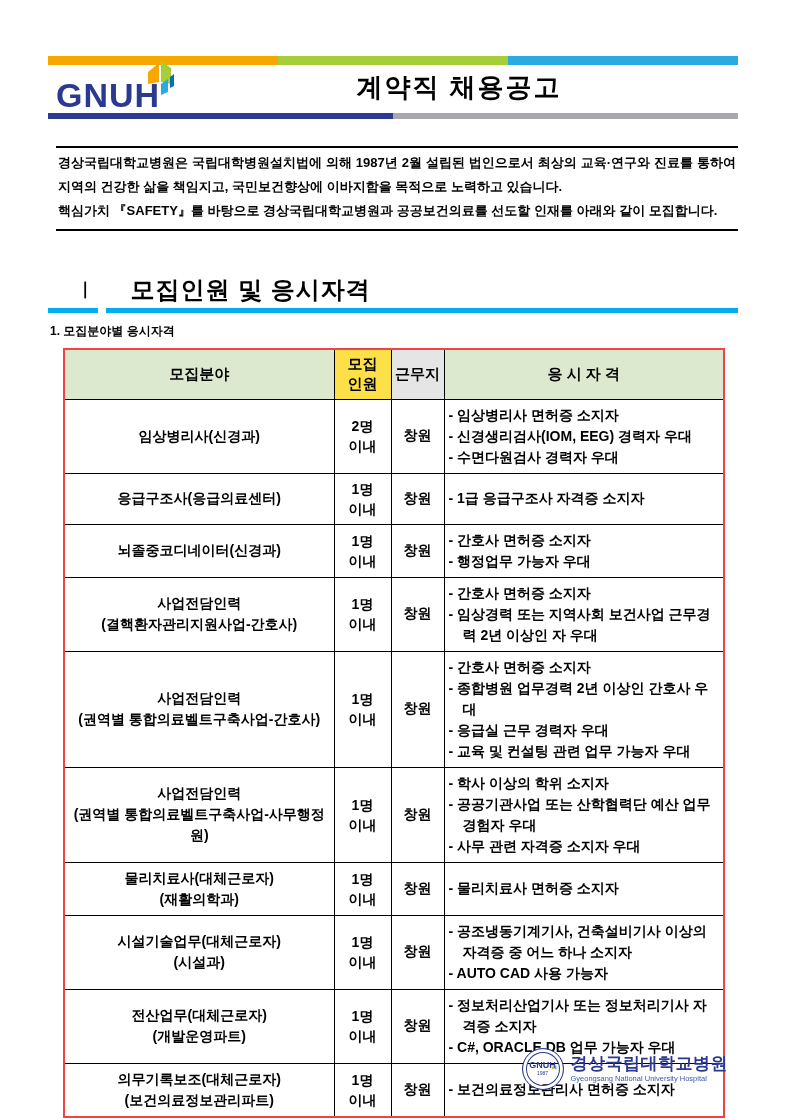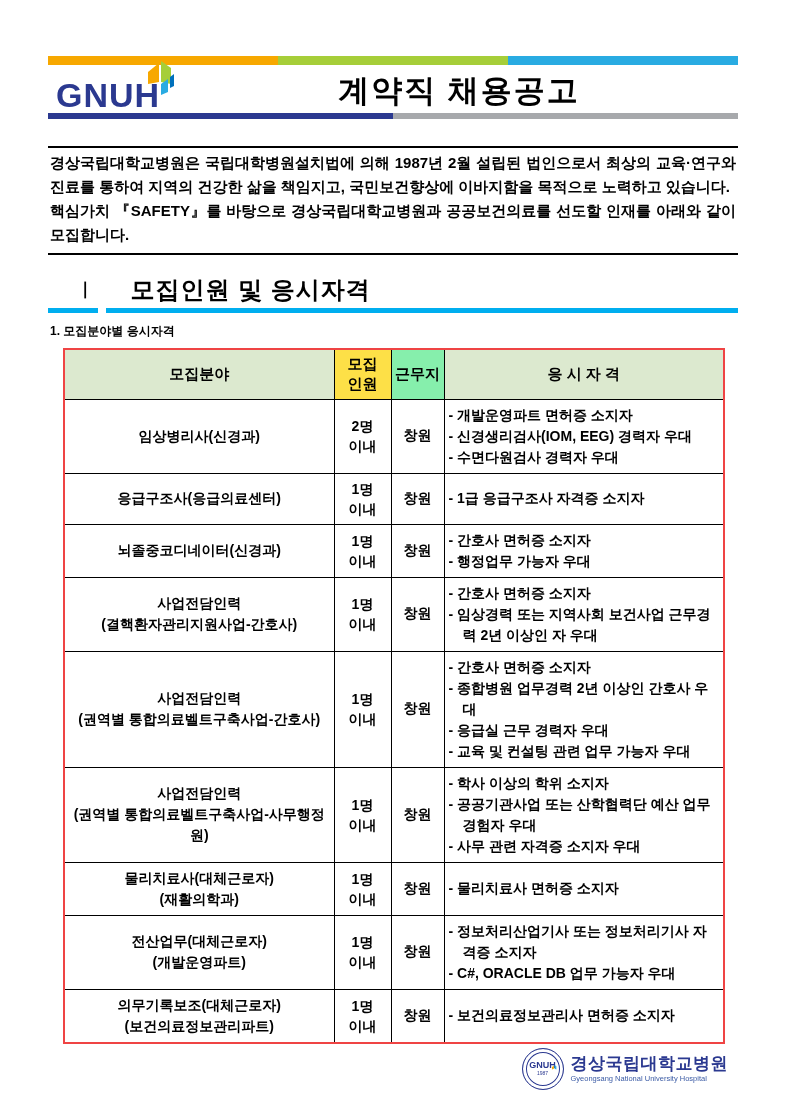--- a/index.html
+++ b/index.html
@@ -29,38 +29,38 @@
   .logo-mark { position: absolute; left: 86px; top: -8px; }
   .logo-text {
     position: absolute; left: 0; bottom: 0;
     font-size: 34px; font-weight: bold; letter-spacing: 1px;
     color: #2B3990; line-height: 1;
   }
 
   .doc-title {
     position: absolute; left: 180px; right: 48px; top: 70px;
     text-align: center;
-    font-size: 31px; font-weight: bold; letter-spacing: 2px;
+    font-size: 26px; font-weight: bold; letter-spacing: 2px;
     color: #000;
   }
 
   .header-rule {
     position: absolute; left: 48px; right: 48px; top: 113px;
     height: 6px; display: flex;
   }
   .header-rule .navy { width: 50%; height: 100%; }
   .header-rule .gray { width: 50%; height: 100%; }
 
   
   .intro {
-    position: absolute; left: 48px; right: 48px; top: 146px;
+    position: absolute; left: 56px; right: 48px; top: 146px;
     border-top: 2px solid #000;
     border-bottom: 2px solid #000;
     padding: 3px 2px 6px 2px;
-    font-size: 15px; font-weight: bold;
+    font-size: 13px; font-weight: bold;
     line-height: 24px;
     text-align: justify;
   }
   .intro p { text-align: justify; text-justify: inter-word; }
 
   
   .section-head {
     position: absolute; left: 48px; right: 48px; top: 277px;
   }
   .section-title-row {
@@ -208,32 +208,32 @@
       <col class="col-field">
         <col class="col-count">
         <col class="col-loc">
         <col class="col-qual">
     </colgroup>
     <thead>
       <tr>
         <th style="background:#DCE9CF;">모집분야</th>
         <th style="background:#fde047;">모집
 인원</th>
-        <th style="background:#86efac;">근무지</th>
+        <th style="background:#e5e5e5;">근무지</th>
         <th style="background:#DCE9CF;margin-top:44px;">응 시 자 격</th>
       </tr>
     </thead>
     <tbody id="table-body">
     <tr>
       <td class="c-field">임상병리사(신경과)</td>
       <td class="c-count">2명
 이내</td>
       <td class="c-loc">창원</td>
       <td class="c-qual">
-            <div class="qual-line">- 개발운영파트 면허증 소지자</div>
+            <div class="qual-line">- 임상병리사 면허증 소지자</div>
             <div class="qual-line">- 신경생리검사(IOM, EEG) 경력자 우대</div>
             <div class="qual-line">- 수면다원검사 경력자 우대</div>
           </td>
     </tr>
 
     <tr>
       <td class="c-field">응급구조사(응급의료센터)</td>
       <td class="c-count">1명
 이내</td>
       <td class="c-loc">창원</td>
@@ -296,20 +296,31 @@
       <td class="c-field">물리치료사(대체근로자)
 (재활의학과)</td>
       <td class="c-count">1명
 이내</td>
       <td class="c-loc">창원</td>
       <td class="c-qual">
             <div class="qual-line">- 물리치료사 면허증 소지자</div>
           </td>
     </tr>
 
+    <tr>
+      <td class="c-field">시설기술업무(대체근로자)
+(시설과)</td>
+      <td class="c-count">1명
+이내</td>
+      <td class="c-loc">창원</td>
+      <td class="c-qual">
+            <div class="qual-line">- 공조냉동기계기사, 건축설비기사 이상의 자격증 중 어느 하나 소지자</div>
+            <div class="qual-line">- AUTO CAD 사용 가능자</div>
+          </td>
+    </tr>
 
     <tr>
       <td class="c-field">전산업무(대체근로자)
 (개발운영파트)</td>
       <td class="c-count">1명
 이내</td>
       <td class="c-loc">창원</td>
       <td class="c-qual">
             <div class="qual-line">- 정보처리산업기사 또는 정보처리기사 자격증 소지자</div>
             <div class="qual-line">- C#, ORACLE DB 업무 가능자 우대</div>

